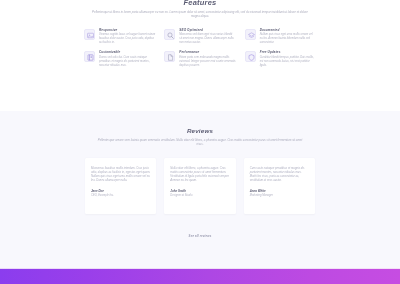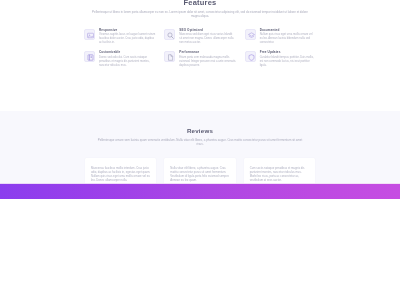--- a/index.html
+++ b/index.html
@@ -4,21 +4,21 @@
 <style>
   * { margin:0; padding:0; box-sizing:border-box; }
   html,body { width:400px; height:284px; overflow:hidden; }
   body {
     font-family:"Liberation Sans", sans-serif;
     background:#ffffff;
     color:#8f90a6;
     -webkit-font-smoothing:antialiased;
   }
 
-  .page { position:relative; width:400px; height:199px; overflow:hidden; }
+  .page { position:relative; width:400px; height:284px; overflow:hidden;font-style:italic; }
 
   
   .features {
     background:#ffffff;
     padding:0 0 18px 0;
     height:113px;
     position:relative;
   }
   .sec-title {
     text-align:center;

